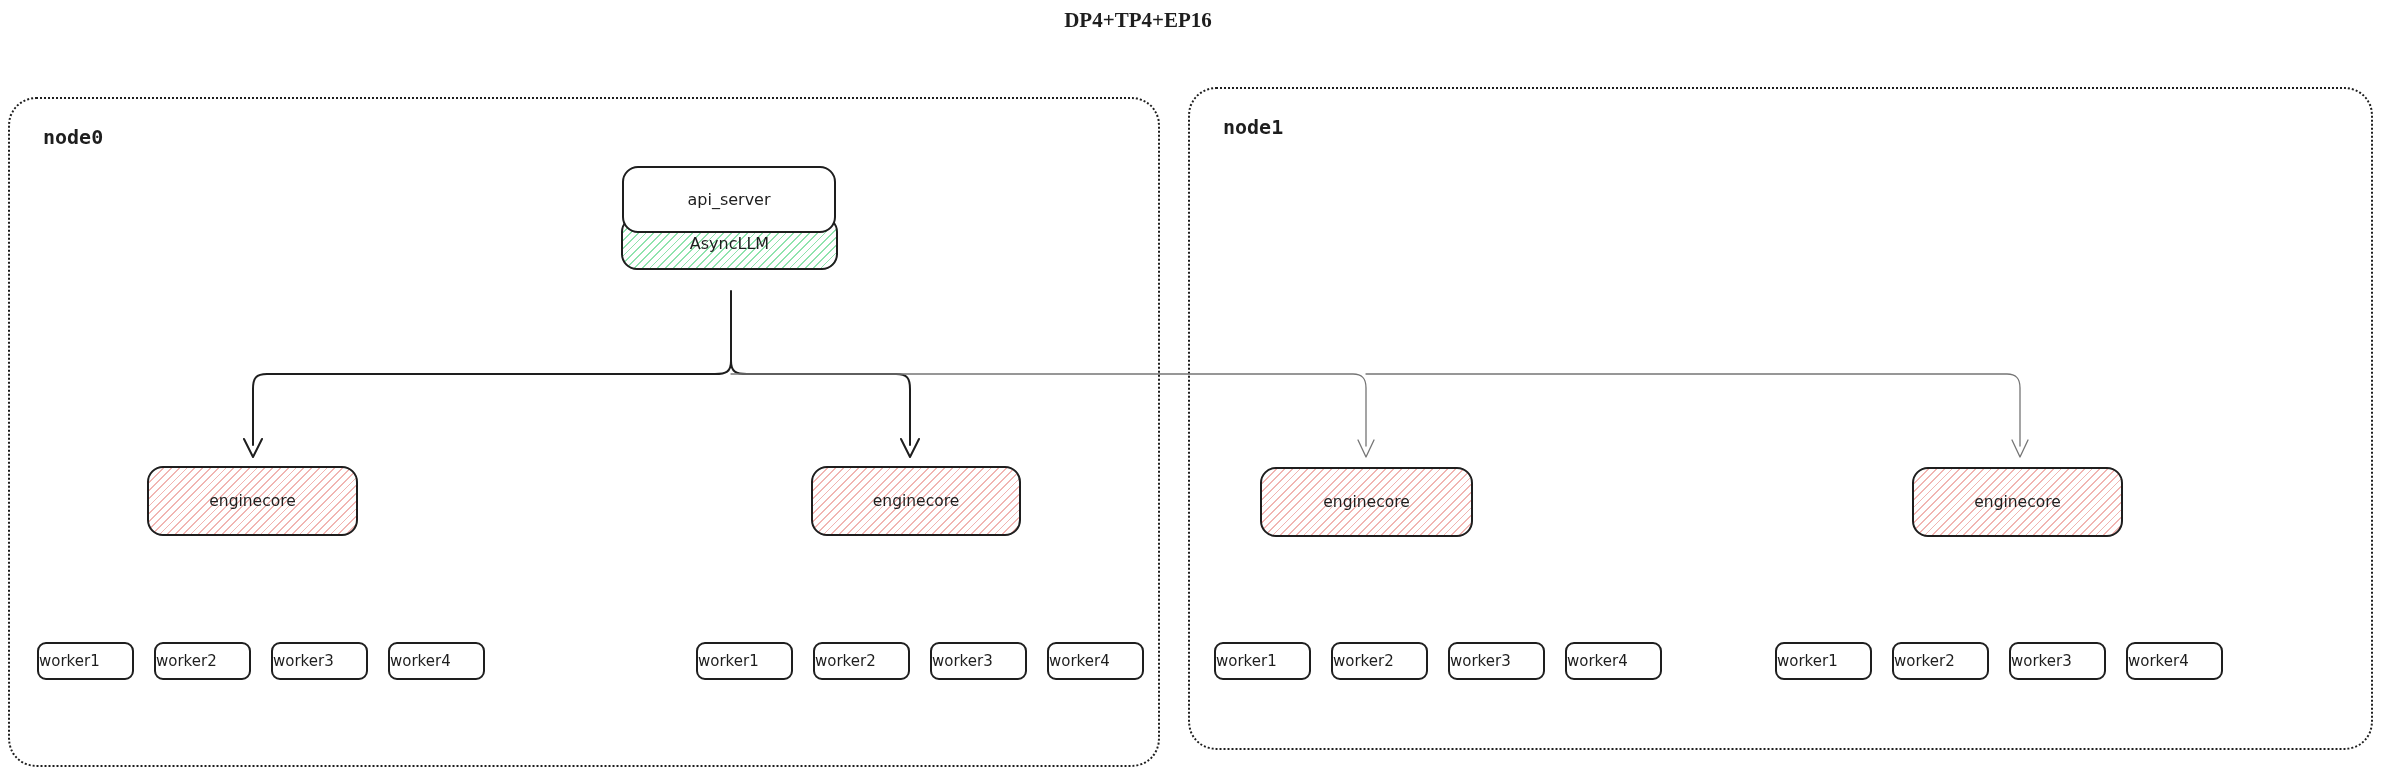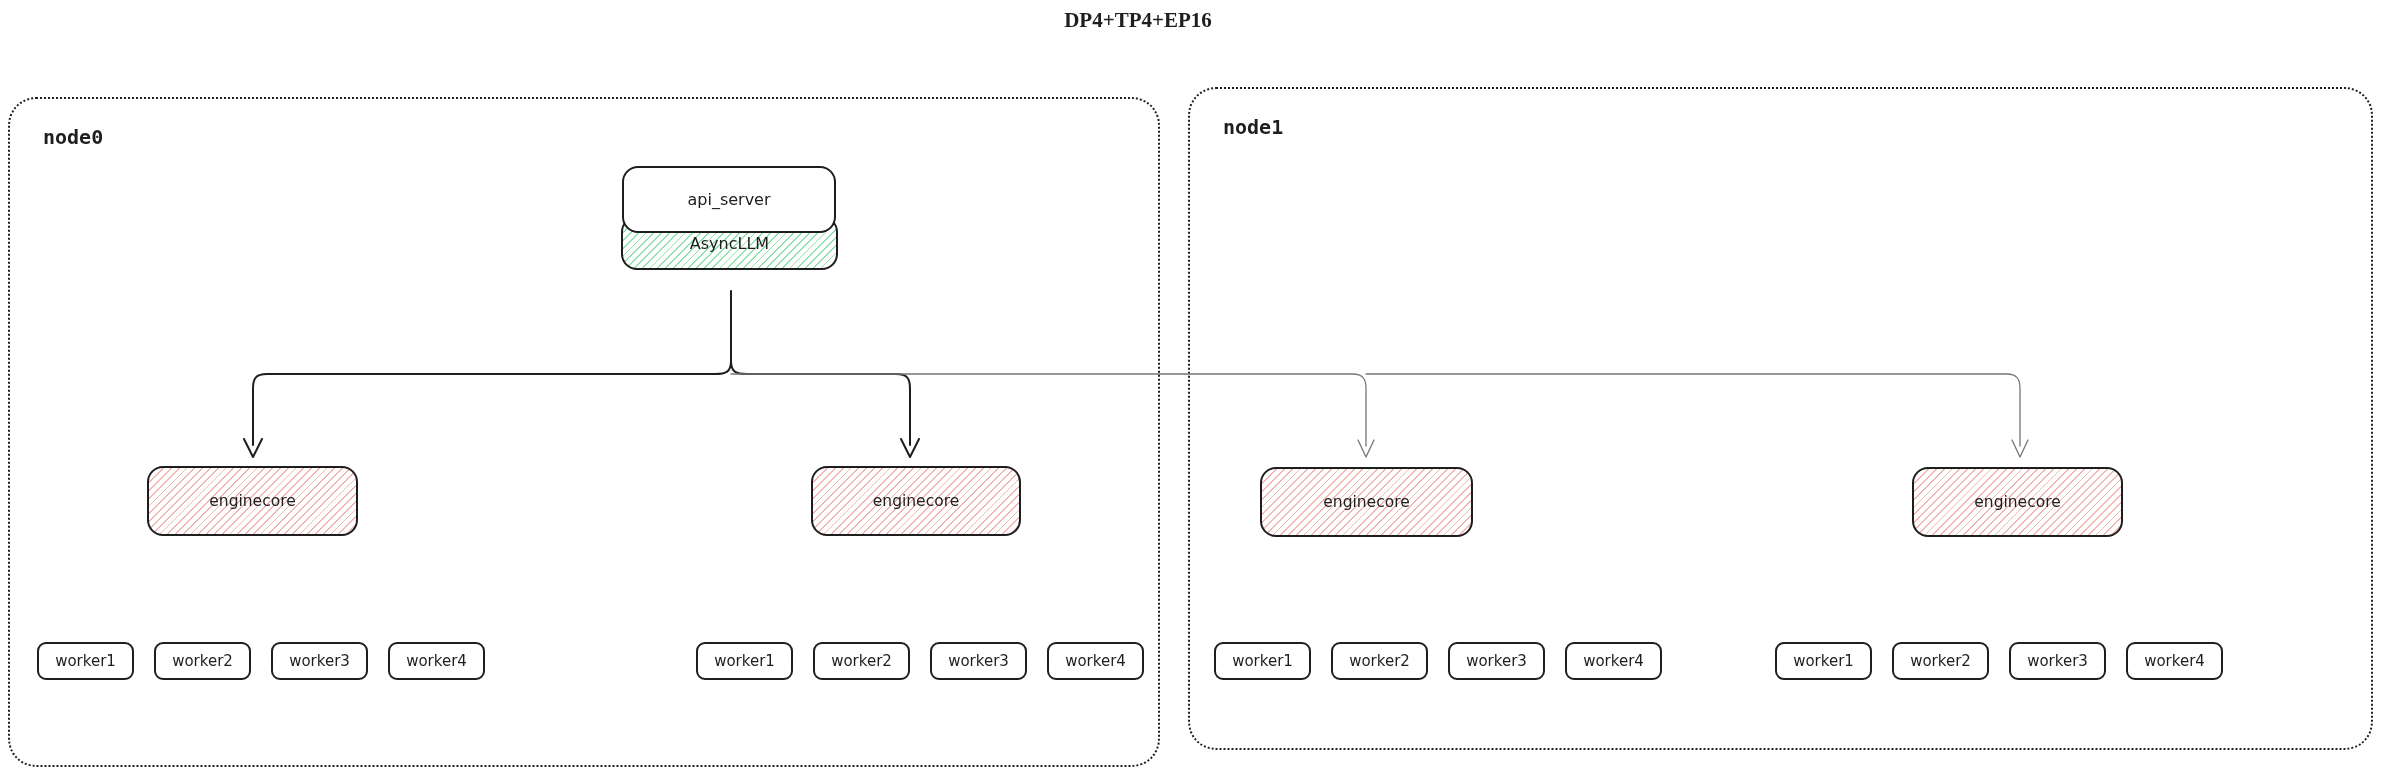--- a/index.html
+++ b/index.html
@@ -50,21 +50,21 @@
     margin-top:6px;
   }
   .worker-group{
     position:absolute;top:642px;
     display:flex;gap:20px;
   }
   .worker{
     width:97px;height:38px;
     border:2px solid var(--ink,#1e1e1e);
     border-radius:9px;
-    display:flex;align-items:center;justify-content:center;
+    display:flex;align-items:center;
     font-size:15px;
     background:#fff;
     box-sizing:border-box;
     flex:0 0 auto;
   }
   svg.connectors{
     position:absolute;left:0;top:0;
     pointer-events:none;
   }
   .dark-line{stroke:var(--ink,#1e1e1e);stroke-width:2;fill:none;stroke-linecap:round;stroke-linejoin:round;}

